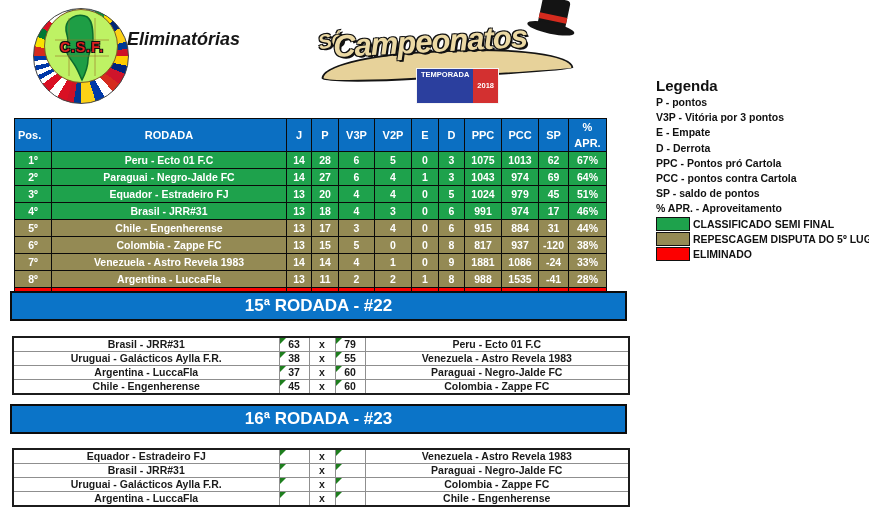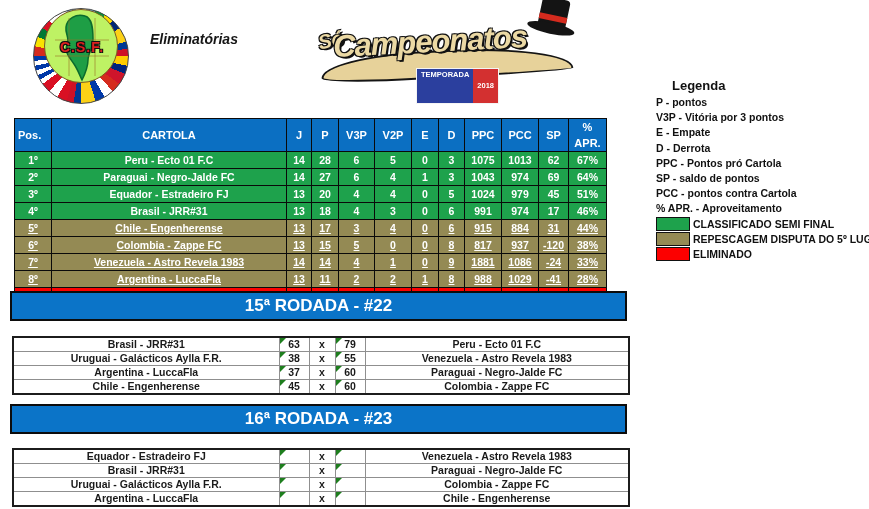--- a/index.html
+++ b/index.html
@@ -33,22 +33,22 @@
   .csf-ball svg { position:absolute; left:0; top:0; }
   .csf-text {
     position:absolute; left:0; top:29px; width:74px; text-align:center;
     font-size:14px; font-weight:bold; color:#E01F1F; letter-spacing:1px;
     text-shadow:-1px -1px 0 #111, 1px -1px 0 #111, -1px 1px 0 #111, 1px 1px 0 #111;
     z-index:3;
   }
 
   
   .comp-title {
-    position:absolute; left:150px; top:28px;
-    font-style:italic; font-weight:bold; font-size:14px; line-height:22px; color:#161616;
+    position:absolute; left:127px; top:28px;
+    font-style:italic; font-weight:bold; font-size:18px; line-height:22px; color:#161616;
   }
 
   
   .sc-logo { position:absolute; left:313px; top:0; width:270px; height:98px; }
   .sc-swoosh {
     position:absolute; left:8px; top:50px; width:252px; height:28px; z-index:1;
     background:#E7D29A; border:2px solid #141414; box-sizing:border-box;
     border-radius:45% 55% 65% 35% / 85% 95% 15% 25%;
     transform:rotate(-3deg);
   }
@@ -70,41 +70,41 @@
   .sc-hat-brim  { position:absolute; left:0; top:25px; width:48px; height:11px; background:#141414; border-radius:50%; }
   .sc-ribbon {
     position:absolute; left:103px; top:68px; z-index:5; display:flex;
     border:1px solid #f4f4f4; font-size:7.5px; font-weight:bold; color:#fff; line-height:10px;
   }
   .sc-ribbon-temp { background:#2B3F9E; padding:1px 4px; }
   .sc-ribbon-year { background:#D33030; padding:12px 4px; }
 
   
   .legend { position:absolute; left:656px; top:78px; width:213px; color:#111; }
-  .legend-title { font-weight:bold; font-size:13px; line-height:15px; margin-bottom:2px;margin-left:16px; }
+  .legend-title { font-weight:bold; font-size:15px; line-height:15px; margin-bottom:2px; }
   .legend-item { font-weight:bold; font-size:10.5px; line-height:15.2px; white-space:nowrap; }
   .legend-class { display:flex; align-items:center; height:15px; }
   .legend-swatch { width:32px; height:12px; border:1.5px solid #111; margin-right:3px; flex:none; box-sizing:content-box; }
   .legend-class-label { font-weight:bold; font-size:10.5px; white-space:nowrap; }
 
   
   table { border-collapse:collapse; table-layout:fixed;padding-left:44px; }
   .standings { position:absolute; left:14px; top:118px; width:592px; }
   .standings th {
     background:var(--header-blue); color:#fff; font-size:11px; font-weight:bold;
     height:16px; border:1px solid #0a0a0a; padding:0; text-align:center; line-height:16px;
   }
   .standings th.col-pos { text-align:left; padding-left:3px; }
   .standings td {
     font-size:10.5px; font-weight:bold; color:#fff; text-align:center;
     height:16px; line-height:16px; border:1px solid #0a0a0a; padding:0;
     overflow:hidden; white-space:nowrap;
   }
   .row-semi td       { background:var(--semi-green); }
-  .row-playoff td    { background:var(--playoff-olive);text-decoration:underline; }
+  .row-playoff td    { background:var(--playoff-olive); }
   .row-eliminated td { background:var(--eliminated-red); }
 
   
   .round-banner {
     position:absolute; left:10px; width:613px; height:26px;
     background:var(--banner-blue); border:2px solid #0c0c0c;
     color:#fff; font-weight:bold; font-size:17px; text-align:center; line-height:26px;
   }
   #banner-0 { top:291px; }
   #banner-1 { top:404px;text-align:center; }
@@ -162,22 +162,22 @@
   </div>
 
   <div class="legend">
     <div class="legend-title">Legenda</div>
     <div id="legend-items">
         <div class="legend-item">P - pontos</div>
         <div class="legend-item">V3P - Vitória por 3 pontos</div>
         <div class="legend-item">E - Empate</div>
         <div class="legend-item">D - Derrota</div>
         <div class="legend-item">PPC - Pontos pró Cartola</div>
+        <div class="legend-item">PCC - pontos contra Cartola</div>
         <div class="legend-item">SP - saldo de pontos</div>
-        <div class="legend-item">PCC - pontos contra Cartola</div>
         <div class="legend-item">% APR. - Aproveitamento</div>
       </div>
     <div id="legend-classes">
         <div class="legend-class">
           <span class="legend-swatch" style="background: rgb(30, 162, 76);"></span>
           <span class="legend-class-label">CLASSIFICADO SEMI FINAL</span>
         </div>
         <div class="legend-class">
           <span class="legend-swatch" style="background: rgb(148, 138, 84);"></span>
           <span class="legend-class-label">REPESCAGEM DISPUTA DO 5º LUGAR</span>
@@ -200,21 +200,21 @@
         <col style="width:27px">
         <col style="width:26px">
       <col style="width:37px">
         <col style="width:37px">
         <col style="width:30px">
         <col style="width:38px">
     </colgroup>
     <thead id="standings-head">
         <tr>
           <th class="col-pos">Pos.</th>
-          <th>CARTOLA</th>
+          <th>RODADA</th>
           <th>J</th>
           <th>P</th>
           <th>V3P</th>
           <th>V2P</th>
           <th>E</th>
           <th>D</th>
           <th>PPC</th>
           <th>PCC</th>
           <th>SP</th>
           <th>% APR.</th>
@@ -322,21 +322,21 @@
         <tr class="row-playoff">
           <td>8º</td>
           <td>Argentina - LuccaFla</td>
           <td>13</td>
           <td>11</td>
           <td>2</td>
           <td>2</td>
           <td>1</td>
           <td>8</td>
           <td>988</td>
-          <td>1029</td>
+          <td>1535</td>
           <td>-41</td>
           <td>28%</td>
         </tr>
         <tr class="row-eliminated">
           <td>9º</td>
           <td>Uruguai - Galácticos Aylla F.R.</td>
           <td>13</td>
           <td>6</td>
           <td>2</td>
           <td>0</td>

